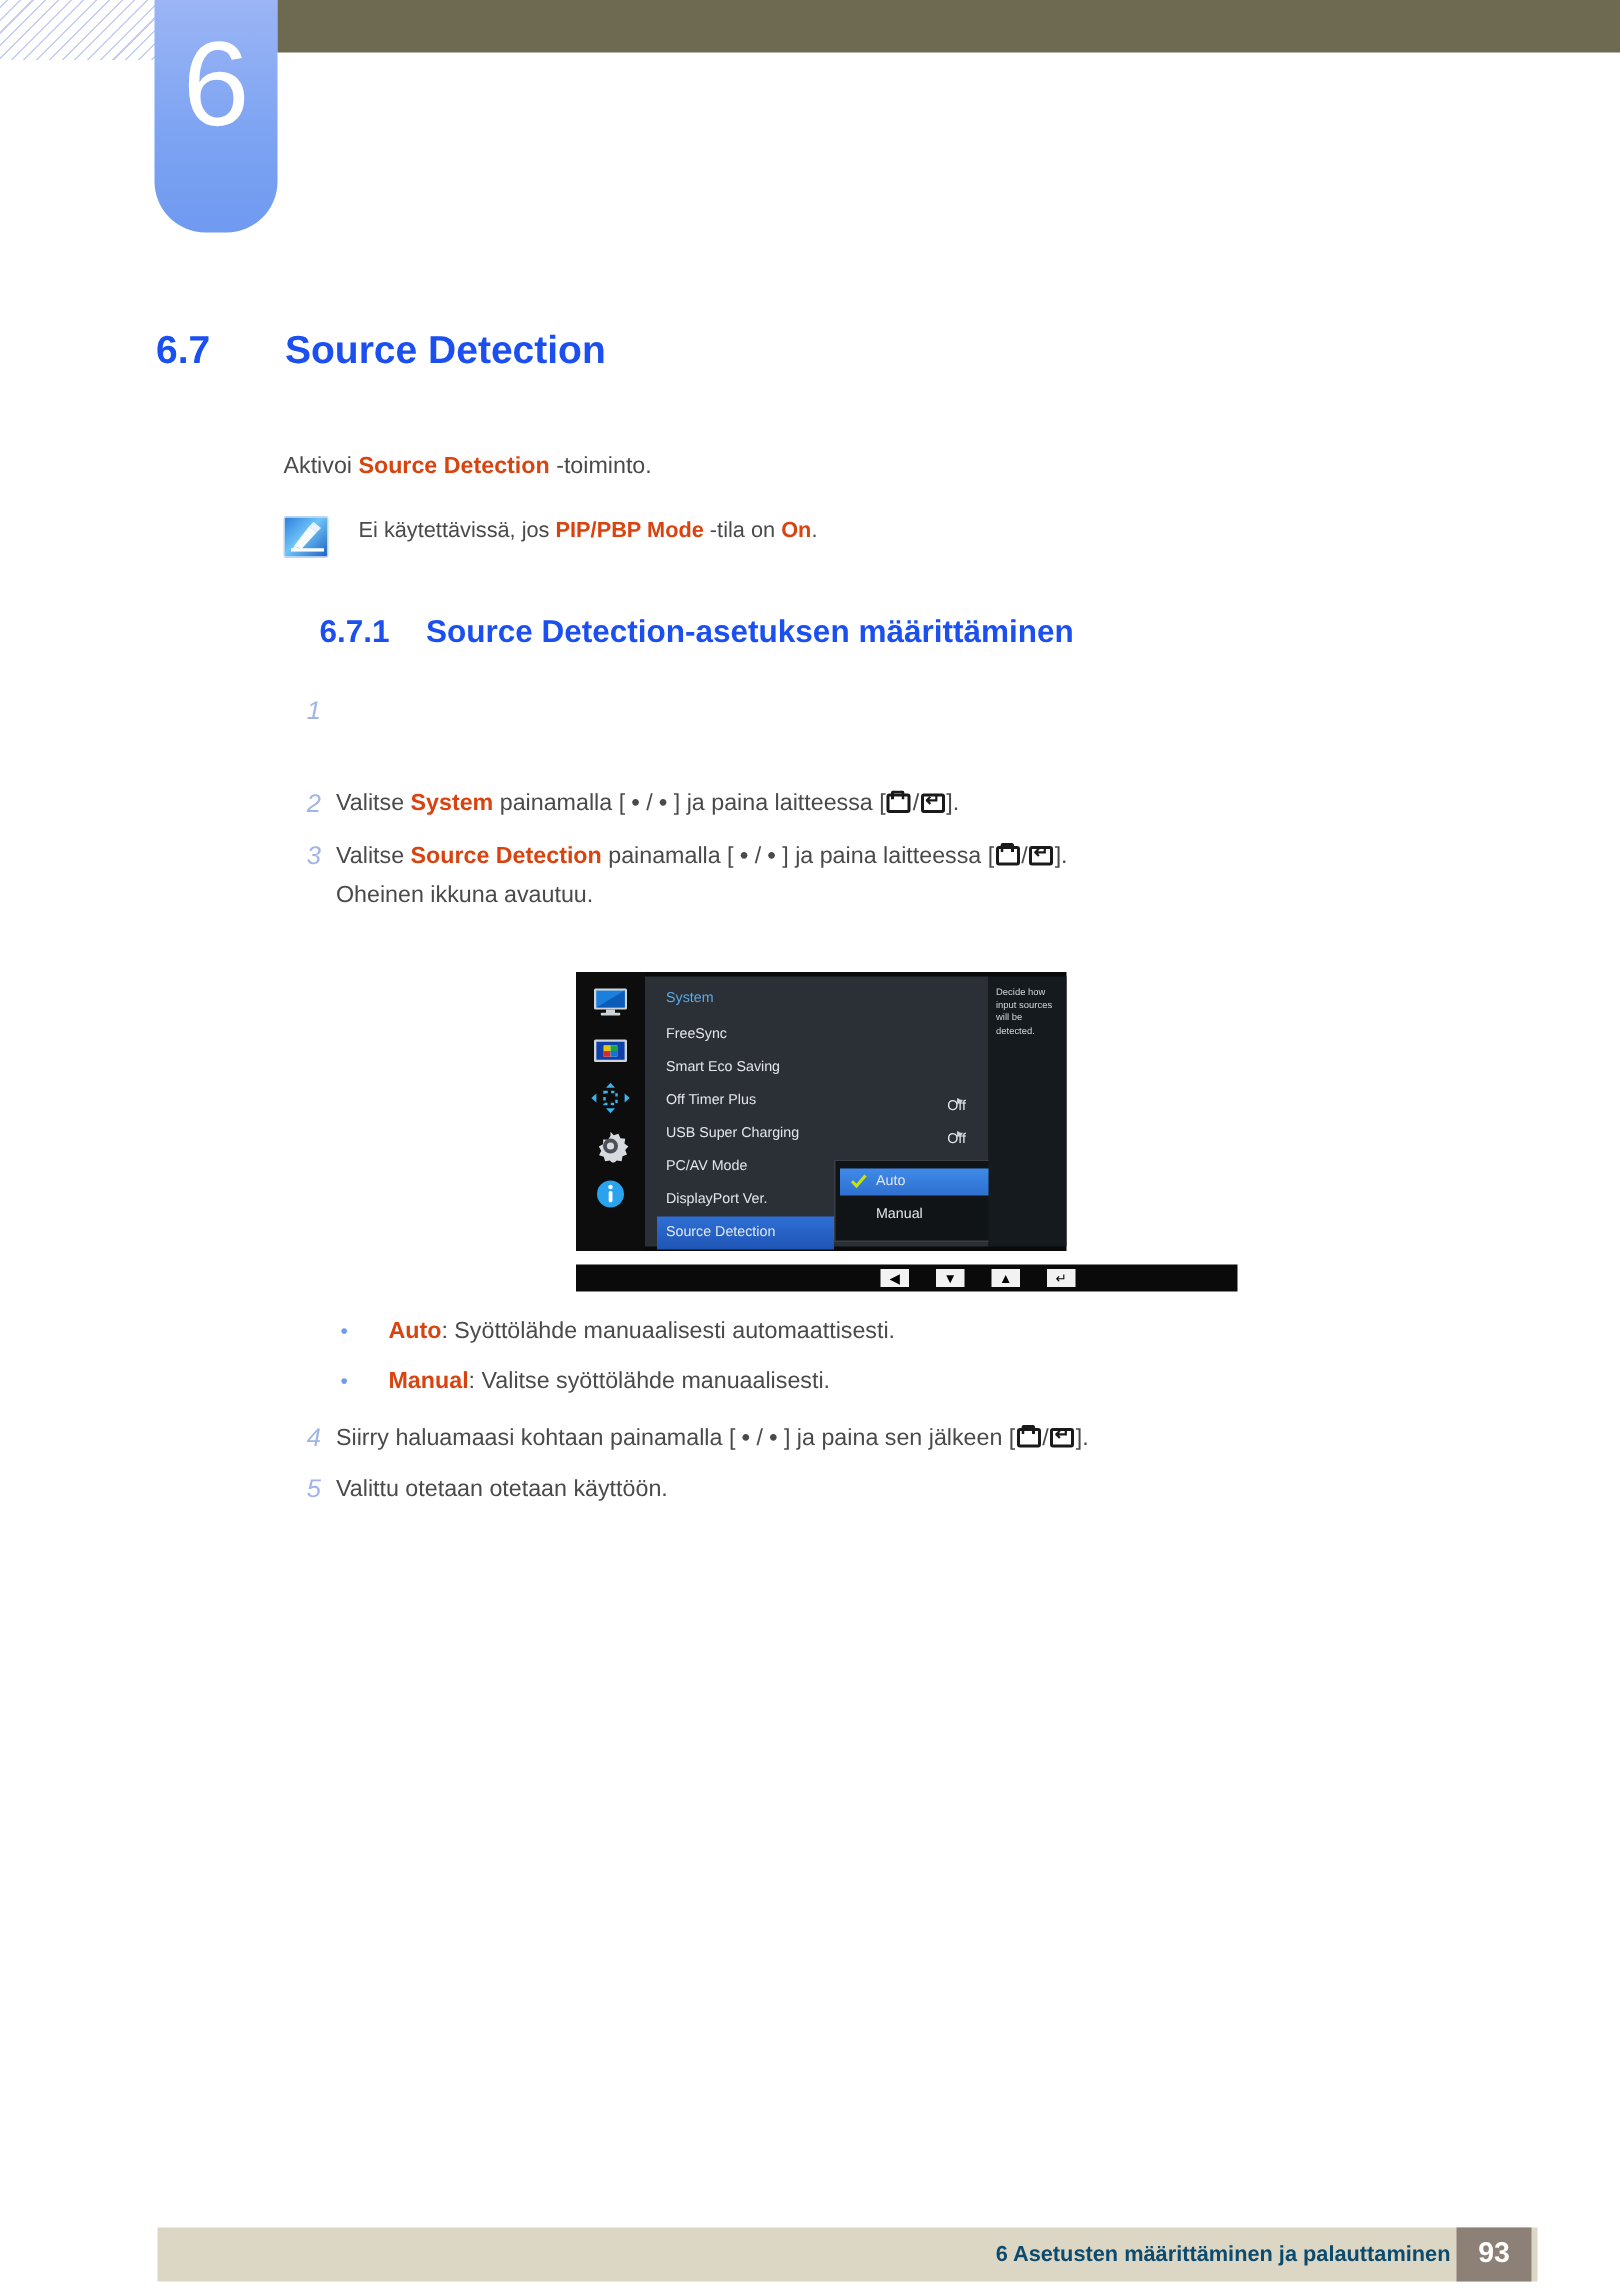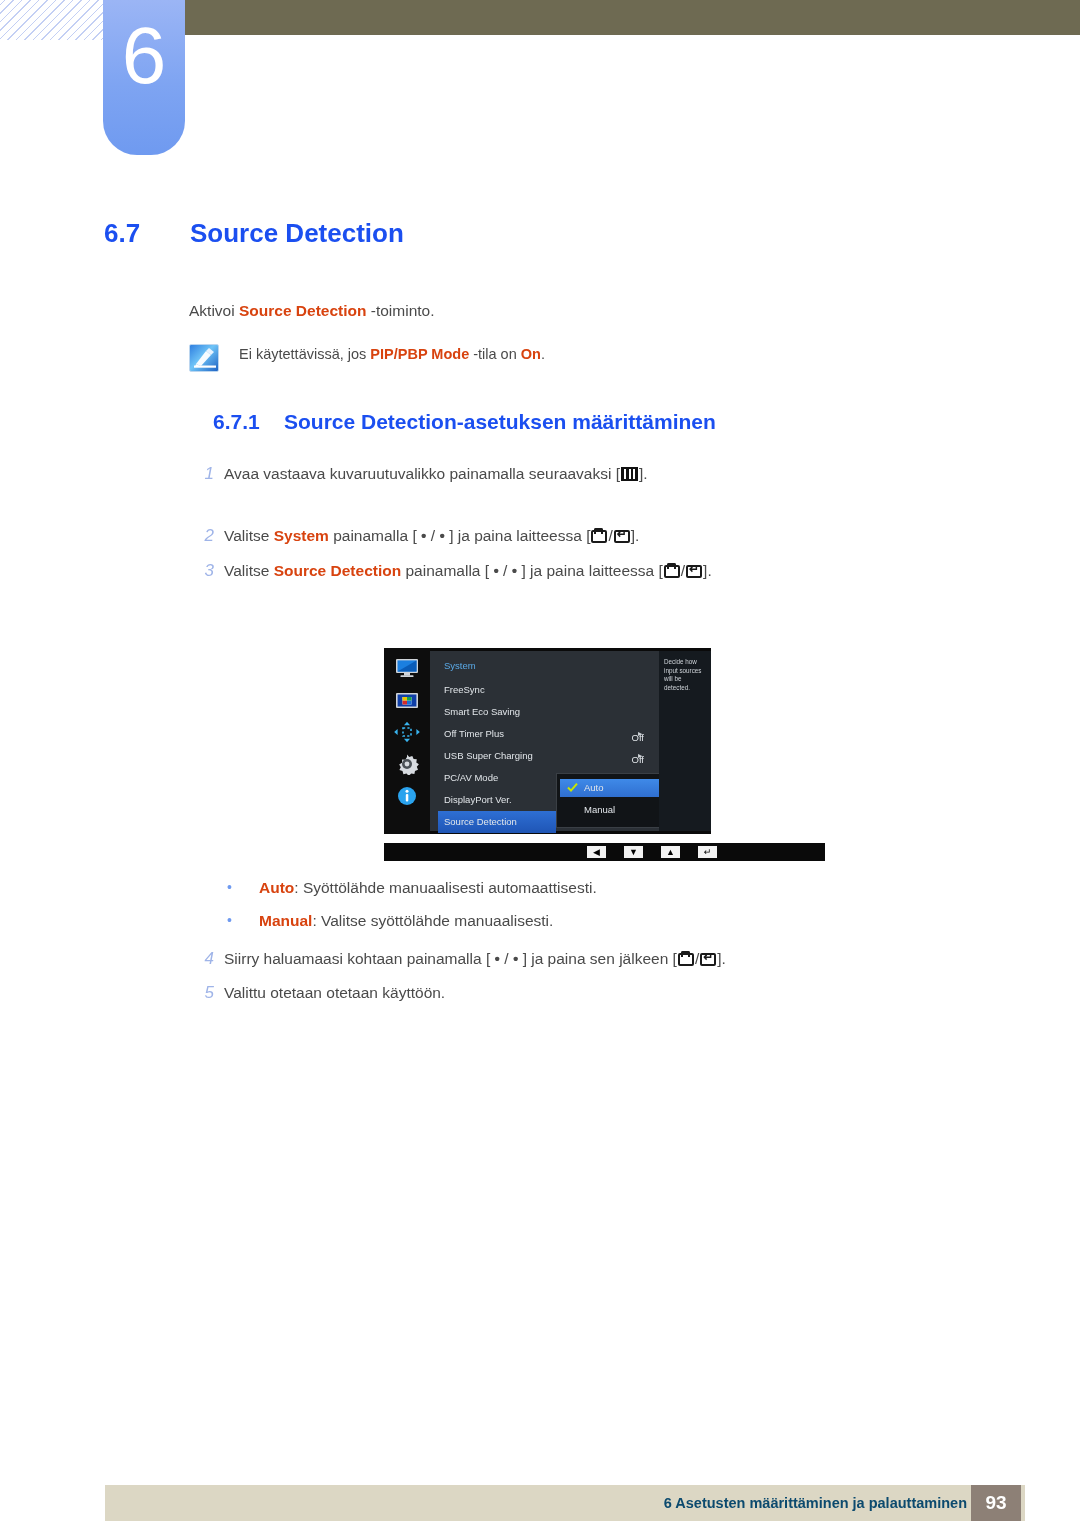--- a/index.html
+++ b/index.html
@@ -255,33 +255,31 @@
       <span>Ei käytettävissä, jos </span><span class="hl">PIP/PBP Mode</span><span> -tila on </span><span class="hl">On</span><span>.</span>
     </div>
   </div>
 
   <div id="subsection-head">
     <span class="num">6.7.1</span><span>Source Detection-asetuksen määrittäminen</span>
   </div>
 
   <div class="step" id="step1">
     <span class="n">1</span>
-    <span class="l2">
-      <span>Avaa vastaava kuvaruutuvalikko painamalla seuraavaksi [</span><span class="keybox"><i></i><i></i><i></i></span><span>].</span>
-    </span>
   </div>
 
   <div class="step" id="step2">
     <span class="n">2</span>
     <span>Valitse </span><span class="hl">System</span><span> painamalla [ </span><span class="dot">•</span><span> / </span><span class="dot">•</span><span> ] ja paina laitteessa [</span><span class="glyph-ret"></span><span>/</span><span class="glyph-enter"></span><span>].</span>
   </div>
 
   <div class="step" id="step3">
     <span class="n">3</span>
     <span>Valitse </span><span class="hl">Source Detection</span><span> painamalla [ </span><span class="dot">•</span><span> / </span><span class="dot">•</span><span> ] ja paina laitteessa [</span><span class="glyph-ret"></span><span>/</span><span class="glyph-enter"></span><span>].</span>
+    <span class="l2">Oheinen ikkuna avautuu.</span>
   </div>
 
   <div id="osd">
 
     <div id="osd-sidebar">
       <div class="osd-ic" style="top:9px">
         <svg width="28" height="22" viewBox="0 0 28 22">
           <rect x="3" y="2" width="22" height="14" rx="1" fill="#cfd4d9"></rect>
           <rect x="4.5" y="3.4" width="19" height="11.2" fill="#1b7fe0"></rect>
           <path d="M4.5 14.6 L23.5 3.4 L23.5 14.6 Z" fill="#0a5cb8"></path>

